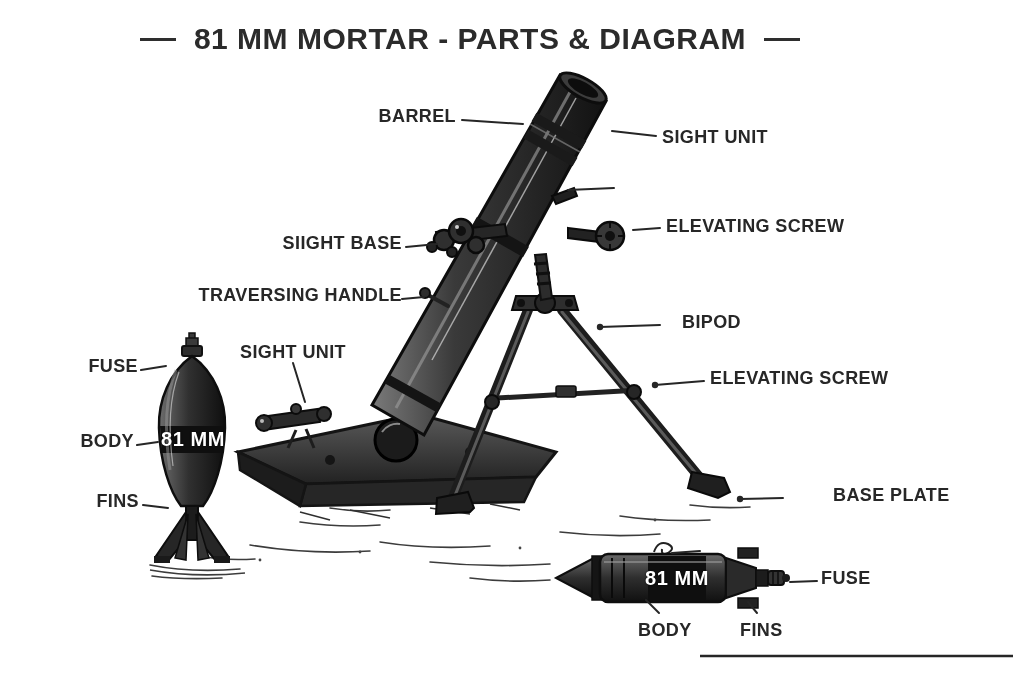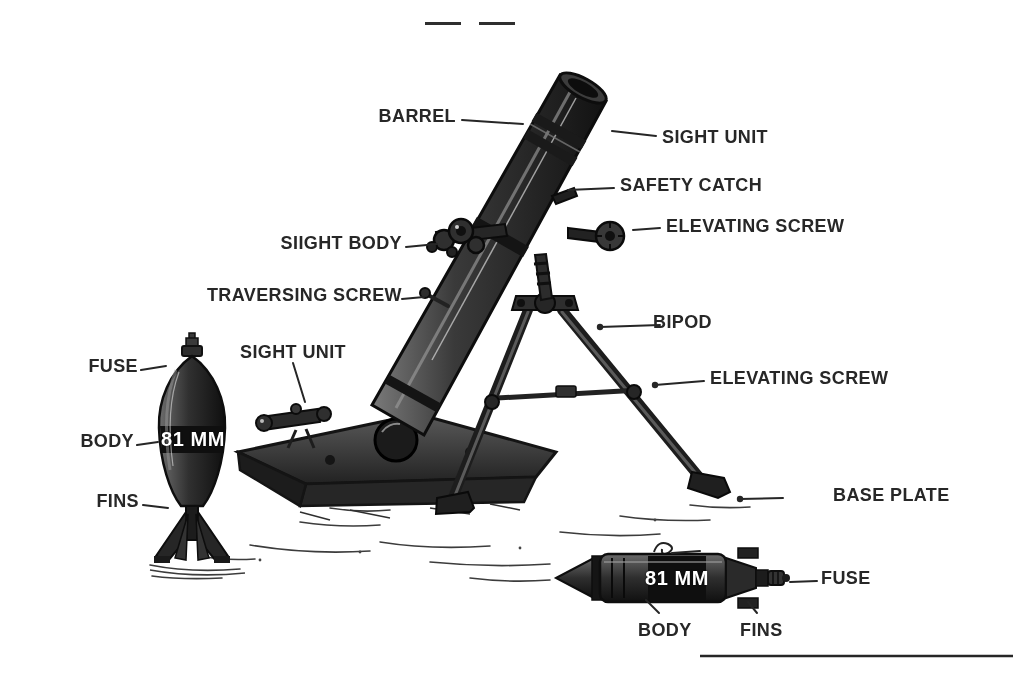--- a/index.html
+++ b/index.html
@@ -223,30 +223,30 @@
       <line x1="790" y1="582" x2="817" y2="581"></line>
       <line x1="659" y1="613" x2="646" y2="600"></line>
       <line x1="757" y1="613" x2="748" y2="602"></line>
     </g>
 
     <line x1="700" y1="656" x2="1013" y2="656" stroke="#262626" stroke-width="2.5"></line>
   </svg>
 
   <div class="title-row">
     <div class="title-dash"></div>
+    <div class="page-title">81 MM MORTAR - PARTS &amp; DIAGRAM</div>
     <div class="title-dash"></div>
   </div>
 
   <div class="lbl r" style="left:456px; top:106px;">BARREL</div>
   <div class="lbl" style="left:662px; top:127px;">SIGHT UNIT</div>
-  <div class="lbl" style="left:620px; top:175px;">SAFETY CATCH</div>
   <div class="lbl" style="left:666px; top:216px;">ELEVATING SCREW</div>
-  <div class="lbl r" style="left:402px; top:233px;">SIIGHT BODY</div>
-  <div class="lbl r" style="left:402px; top:285px;">TRAVERSING SCREW</div>
-  <div class="lbl" style="left:653px; top:312px;">BIPOD</div>
+  <div class="lbl r" style="left:402px; top:233px;">SIIGHT BASE</div>
+  <div class="lbl r" style="left:402px; top:285px;">TRAVERSING HANDLE</div>
+  <div class="lbl" style="left:682px; top:312px;">BIPOD</div>
   <div class="lbl" style="left:240px; top:342px;">SIGHT UNIT</div>
   <div class="lbl" style="left:710px; top:368px;">ELEVATING SCREW</div>
   <div class="lbl" style="left:788px; top:485px;margin-left:45px;">BASE PLATE</div>
 
   <div class="lbl r" style="left:138px; top:356px;">FUSE</div>
   <div class="lbl r" style="left:134px; top:431px;">BODY</div>
   <div class="lbl r" style="left:139px; top:491px;">FINS</div>
   <div class="caliber" style="left:193px; top:439px;">81 MM</div>
 
   <div class="lbl" style="left:821px; top:568px;">FUSE</div>

